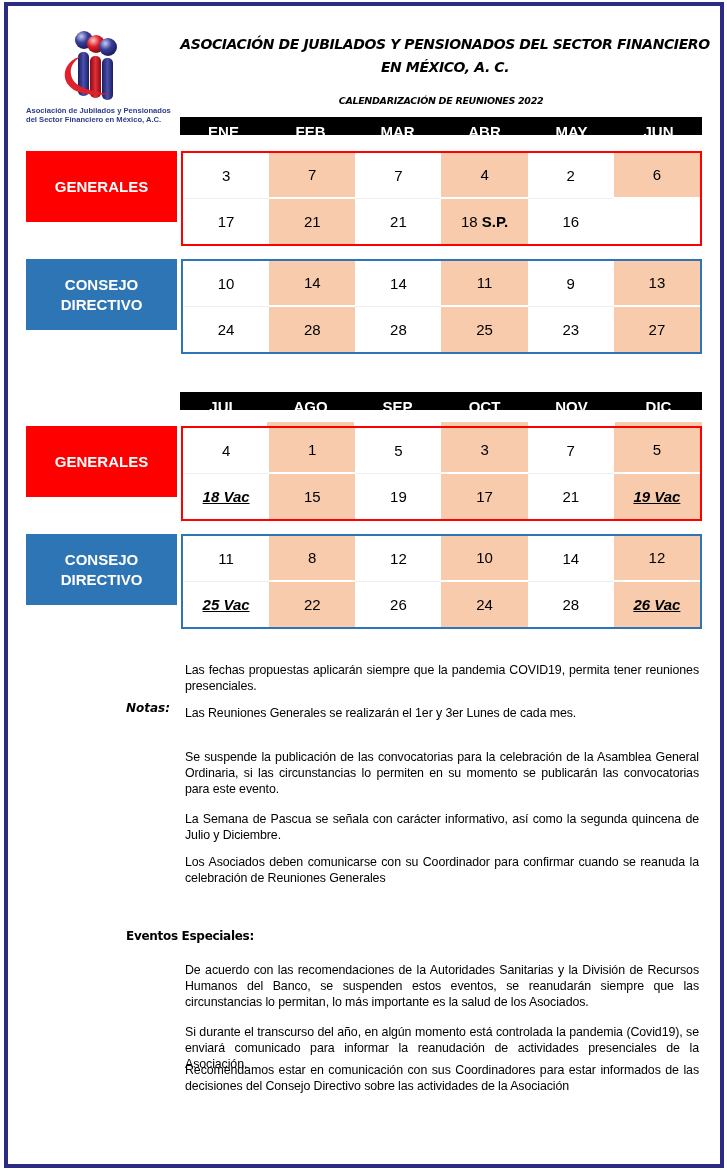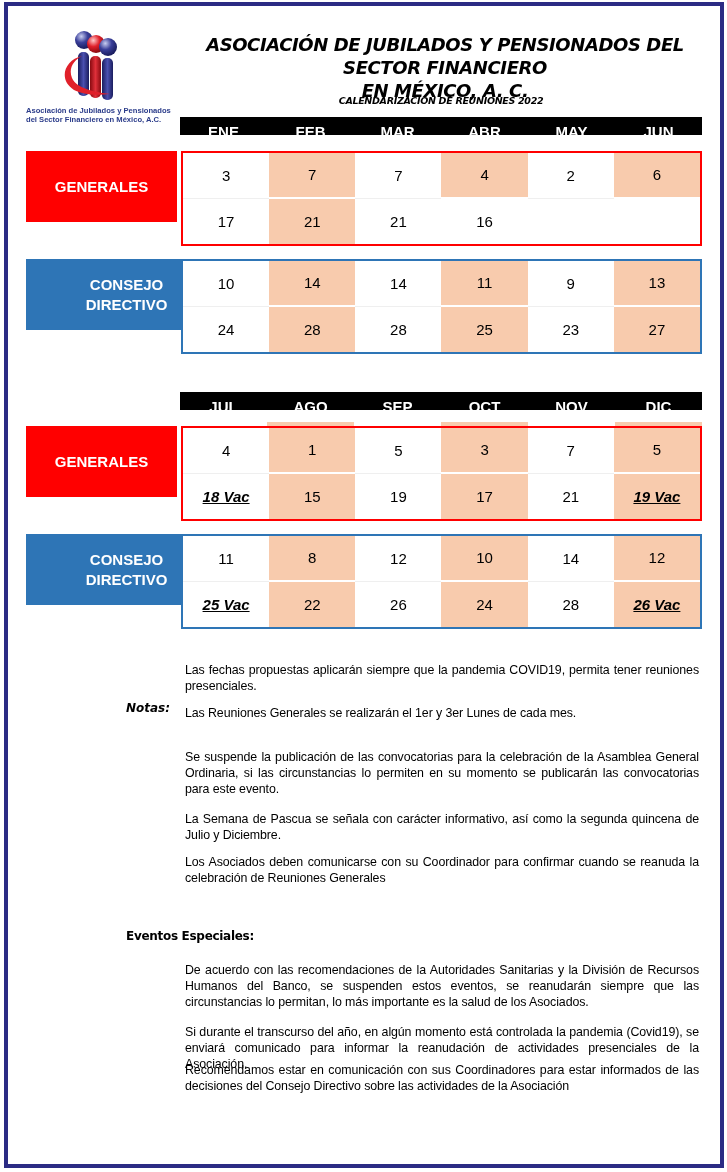--- a/index.html
+++ b/index.html
@@ -6,33 +6,33 @@
   body { width: 727px; height: 1172px; position: relative; overflow: hidden;
          font-family: "Liberation Sans", sans-serif; color: #000; }
   .frame { position: absolute; left: 4px; top: 2px; width: 712px; height: 1158px;
            border: 4px solid #2b2b84; background: #fff; }
   .logo { position: absolute; left: 26px; top: 30px; width: 156px; height: 100px; }
   .logo svg { position: absolute; left: 34px; top: 0; }
   .logo-text { position: absolute; left: 0; top: 76px; width: 156px; text-align: left;
                font-size: 7.6px; font-weight: bold; color: #2b3c8a; line-height: 9px; }
   .title { position: absolute; left: 180px; top: 33px; width: 530px; text-align: center;
            font-family: "DejaVu Sans", sans-serif; font-weight: bold; font-style: italic;
-           font-size: 18px; line-height: 23px; letter-spacing: -0.4px; }
+           font-size: 14px; line-height: 23px; letter-spacing: -0.4px; }
   .subtitle { position: absolute; left: 180px; top: 95px; width: 522px; text-align: center;
               font-family: "DejaVu Sans", sans-serif; font-weight: bold; font-style: italic;
               font-size: 9.5px; letter-spacing: -0.3px; }
   .month-header { position: absolute; left: 180px; width: 522px; height: 18px; background: #000;
                   display: flex; }
   .month-header span { flex: 1; color: #fff; text-align: center; font-weight: bold;
                        font-size: 15px; line-height: 30px; }
   .row-label { position: absolute; left: 26px; width: 151px; height: 71px; color: #fff;
                font-weight: bold; font-size: 15px; display: flex; align-items: center;
                justify-content: center; text-align: center; line-height: 20px; }
   .row-label.gen { background: #ff0000; }
-  .row-label.con { background: #2e75b6; padding-left: 25px; }
+  .row-label.con { background: #2e75b6; }
   .grid-box { position: absolute; left: 181px; width: 517px; height: 91px; background: #fff; }
   .grid-box.gen { border: 2px solid #ff0000; }
   .grid-box.con { border: 2px solid #2e75b6; }
   .grid { position: absolute; left: 0; top: 0; width: 100%; height: 100%;
           display: grid; grid-template-columns: repeat(6, 1fr); grid-template-rows: 1fr 1fr; }
   .cell { display: flex; align-items: center; justify-content: center; font-size: 15px; }
   .cell.r1 { border-bottom: 1px solid #efefef; }
   .cell.shade { background: #f8cbad; }
   .cell.r1.shade { border-bottom: 2px solid #ffffff; }
   .cell .vac { font-weight: bold; font-style: italic; text-decoration: underline; }
@@ -126,20 +126,24 @@
       </div>
     <div class="cell">
         <span>17</span>
       </div>
     <div class="cell shade">
         <span>21</span>
       </div>
     <div class="cell">
         <span>21</span>
       </div>
+    <div class="cell shade">
+        <span>18</span>
+        <span class="sp">S.P.</span>
+      </div>
     <div class="cell">
         <span>16</span>
       </div>
   </div>
 </div>
 
 <div class="row-label con" style="top:259px;">
   <div>
       <div>CONSEJO</div>
       <div>DIRECTIVO</div>

